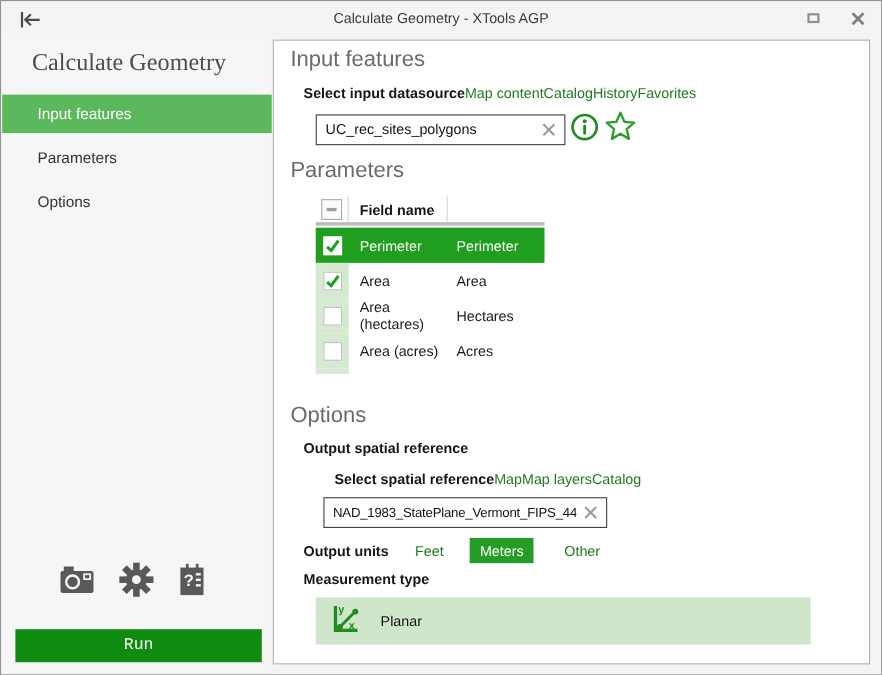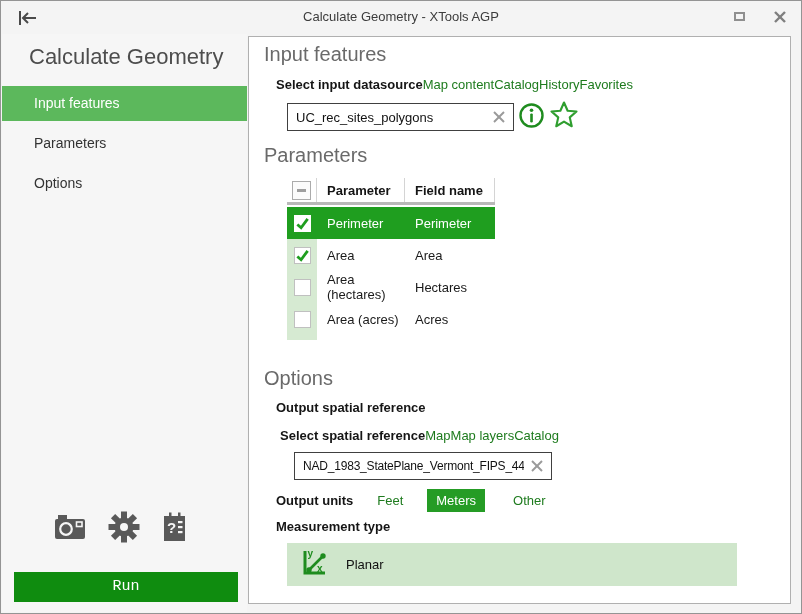--- a/index.html
+++ b/index.html
@@ -16,21 +16,21 @@
   .collapse-btn { position:absolute; left:14px; top:6px; width:24px; height:22px; cursor:pointer; }
   .win-title {
     position:absolute; left:0; right:0; top:8px; text-align:center;
     font-size:13px; color:#3c3c3c;
   }
   .max-btn { position:absolute; right:56px; top:11px; width:11px; height:9px; border:2px solid #8f8f8f; cursor:pointer; }
   .close-btn { position:absolute; right:14px; top:9px; width:14px; height:14px; cursor:pointer; }
 
   
   .sidebar { position:absolute; left:1px; top:33px; width:245px; bottom:1px; background:#f6f6f6; }
-  .sidebar-title { position:absolute; left:27px; top:10px; font-size:22px; font-weight:400; color:#4d4d4d; }
+  .sidebar-title { position:absolute; left:27px; top:10px; font-size:22px; font-weight:400; color:#4d4d4d;font-family:Liberation Serif, serif; }
   .nav { position:absolute; left:0; top:52px; width:100%; }
   .nav-item {
     height:35px; line-height:35px; padding-left:32px; margin-bottom:5px;
     font-size:14px; color:#333; cursor:pointer;
   }
   .nav-item.active { background:#5cb85c; color:#fff; }
   .tool-icons { position:absolute; left:52px; top:477px; display:flex; gap:21px; align-items:center; }
   .tool-icons .ticon { cursor:pointer; display:block; }
   .run-button {
     position:absolute; left:12px; top:538px; width:224px; height:30px;
@@ -216,21 +216,20 @@
 
     <div class="section-heading" style="left:15px; top:107px;">Parameters</div>
 
     <div class="ptable">
       <div class="ptable-header">
         <div class="ph-col1">
           <span class="tri-check">
             <span class="tri-minus"></span>
           </span>
         </div>
-        <div class="ph-col2 bold-label">Parameter</div>
         <div class="ph-col3 bold-label">Field name</div>
       </div>
 
       <div class="ptable-body">
         <div class="prow selected">
           <div class="cb-cell">
             <span class="cbox">
               <svg width="15" height="15" viewBox="0 0 16 16">
                   <polyline points="2.5,9 6.5,12.5 13.5,3" fill="none" stroke="#1f9e1f" stroke-width="3"></polyline>
                 </svg>
@@ -270,21 +269,21 @@
         <div class="cb-tail"></div>
       </div>
     </div>
 
     <div class="section-heading" style="left:15px; top:330px;">Options</div>
 
     <div class="label-row" style="left:27px; top:363px;">
       <span class="bold-label">Output spatial reference</span>
     </div>
 
-    <div class="label-row" style="left:31px; top:391px;">
+    <div class="label-row" style="left:55px; top:391px;">
       <span class="bold-label">Select spatial reference</span>
       <span class="green-link">Map</span>
       <span class="green-link">Map layers</span>
       <span class="green-link">Catalog</span>
     </div>
 
     <div class="input-row" style="left:45px; top:415px;">
       <div class="text-input-wrap" style="width:258px;">
         <input class="text-input" style="font-size: 12px; letter-spacing: -0.2px;" readonly="" value="NAD_1983_StatePlane_Vermont_FIPS_4400">
         <span class="clear-x">

